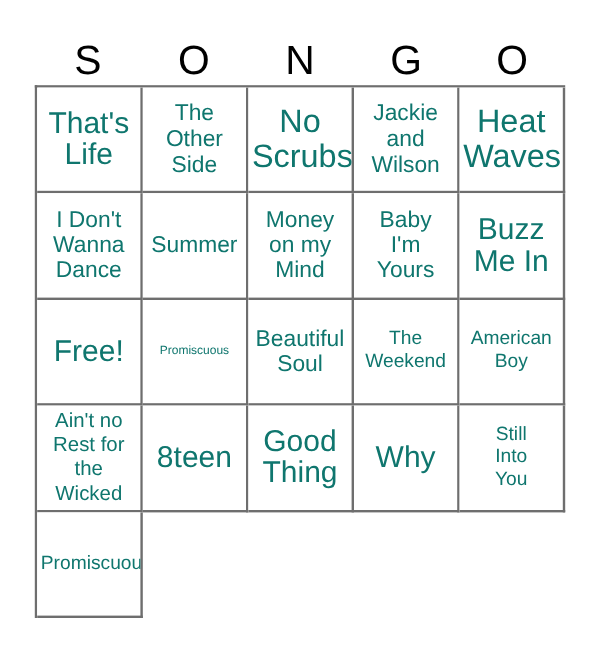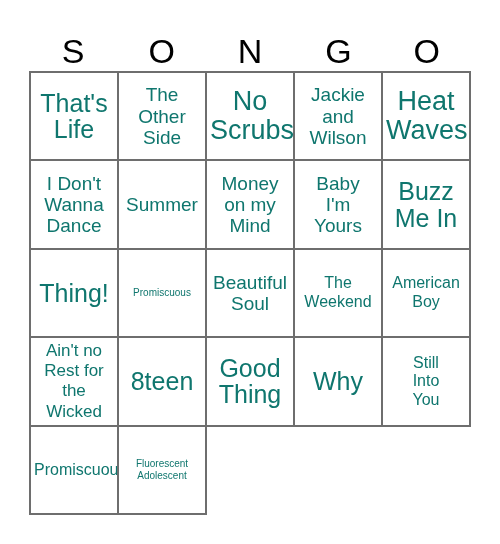--- a/index.html
+++ b/index.html
@@ -127,21 +127,21 @@
       <div class="cell s-md">
         <span class="txt">Money<br>on my<br>Mind</span>
       </div>
       <div class="cell s-md">
         <span class="txt">Baby<br>I'm<br>Yours</span>
       </div>
       <div class="cell s-xl">
         <span class="txt">Buzz<br>Me In</span>
       </div>
       <div class="cell s-xl">
-        <span class="txt">Thing!</span>
+        <span class="txt">Free!</span>
       </div>
       <div class="cell s-xxs">
         <span class="txt">Promiscuous</span>
       </div>
       <div class="cell s-md">
         <span class="txt">Beautiful<br>Soul</span>
       </div>
       <div class="cell s-sm">
         <span class="txt">The<br>Weekend</span>
       </div>
@@ -159,18 +159,15 @@
       </div>
       <div class="cell s-xl">
         <span class="txt">Why</span>
       </div>
       <div class="cell s-sm">
         <span class="txt">Still<br>Into<br>You</span>
       </div>
       <div class="cell s-sm">
         <span class="txt">Promiscuous</span>
       </div>
-      <div class="cell s-xxs">
-        <span class="txt">Fluorescent<br>Adolescent</span>
-      </div>
     </div>
 
 </div>
 
 </body></html>

